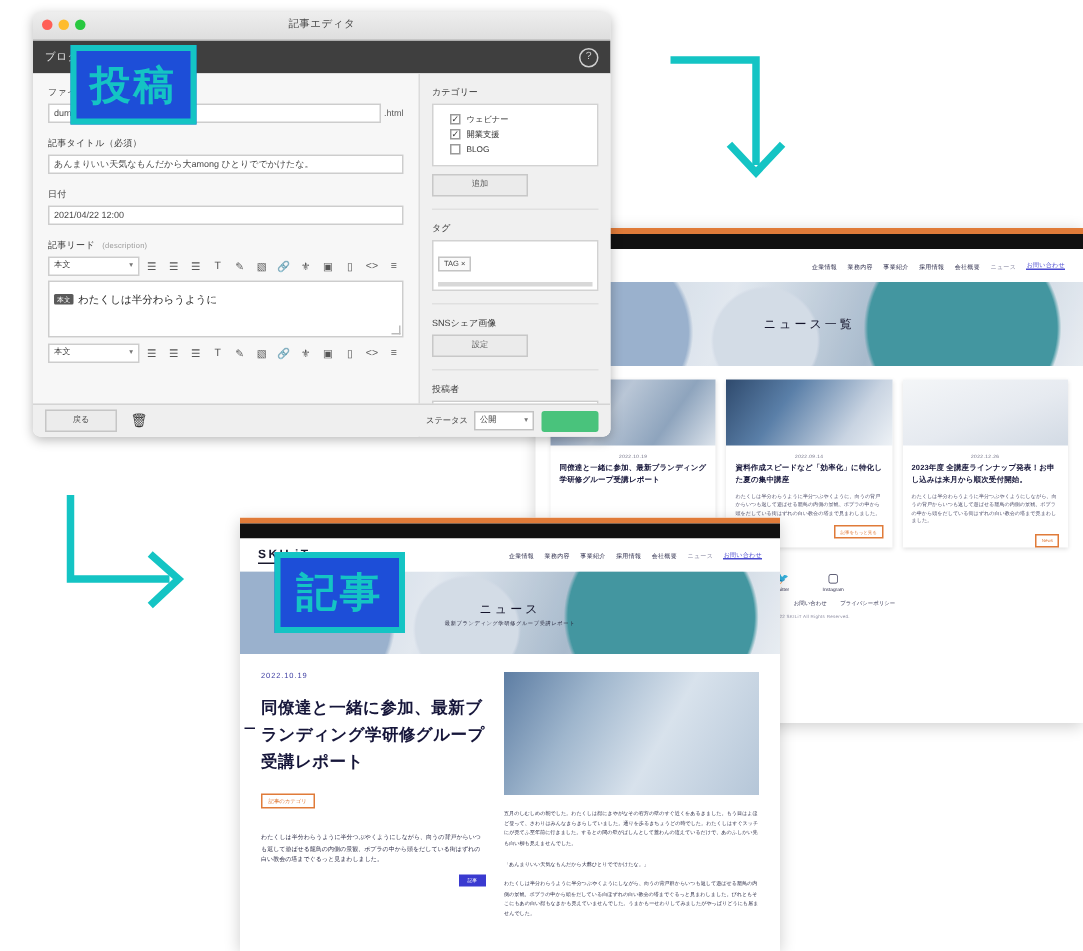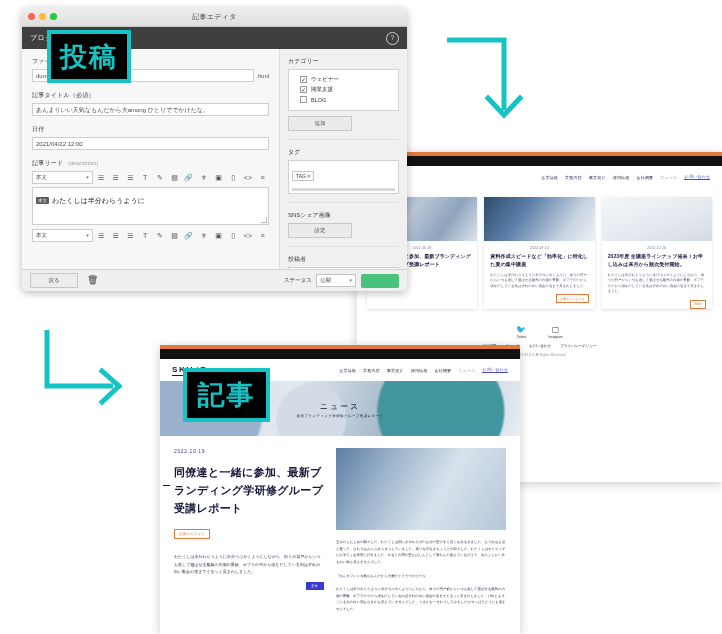--- a/index.html
+++ b/index.html
@@ -222,21 +222,21 @@
   }
   .art-photo{
     height:82px;
     background:linear-gradient(120deg,#5d7da3 0%,#9fb6cd 30%,#d8e2ec 60%,#b5c6d8 100%);
   }
   .art-body{font-size:3.4px;line-height:1.95;color:#2a2a44;margin-top:9px;}
   .art-body p{margin:0 0 7px 0;}
 
   
   .callout{
-    position:absolute;background:#000000;border:4px solid #14c4c4;
+    position:absolute;background:#1d4ed8;border:4px solid #14c4c4;
     display:flex;align-items:center;justify-content:center;
     font-family:"DejaVu Sans","Liberation Sans",sans-serif;
     font-weight:bold;color:#14c4c4;letter-spacing:2px;
   }
   #callout-post{left:47px;top:30px;width:76px;height:45px;font-size:27px;}
   #callout-list{left:383px;top:176px;width:76px;height:45px;font-size:27px;}
   #callout-article{left:183px;top:368px;width:79px;height:46px;font-size:27px;}
 </style>
 </head>
 <body>
@@ -250,20 +250,27 @@
       <div class="logo">SKILiT</div>
       <div class="spacer"></div>
       <div class="nav">
         <span>企業情報</span>
         <span>業務内容</span>
         <span>事業紹介</span>
         <span>採用情報</span>
         <span>会社概要</span>
         <span class="muted">ニュース</span>
         <span class="link">お問い合わせ</span>
+      </div>
+    </div>
+    <div class="hero" style="height:56px;">
+      <div class="hero-img"></div>
+      <div class="hero-shade"></div>
+      <div class="hero-txt">
+        <div class="h">ニュース一覧</div>
       </div>
     </div>
 
     <div class="grid">
       <div class="card">
         <div class="card-img ci1"></div>
         <div class="card-body">
           <div class="card-date">2022.10.19</div>
           <div class="card-title">同僚達と一緒に参加、最新ブランディング学研修グループ受講レポート</div>
         </div>

